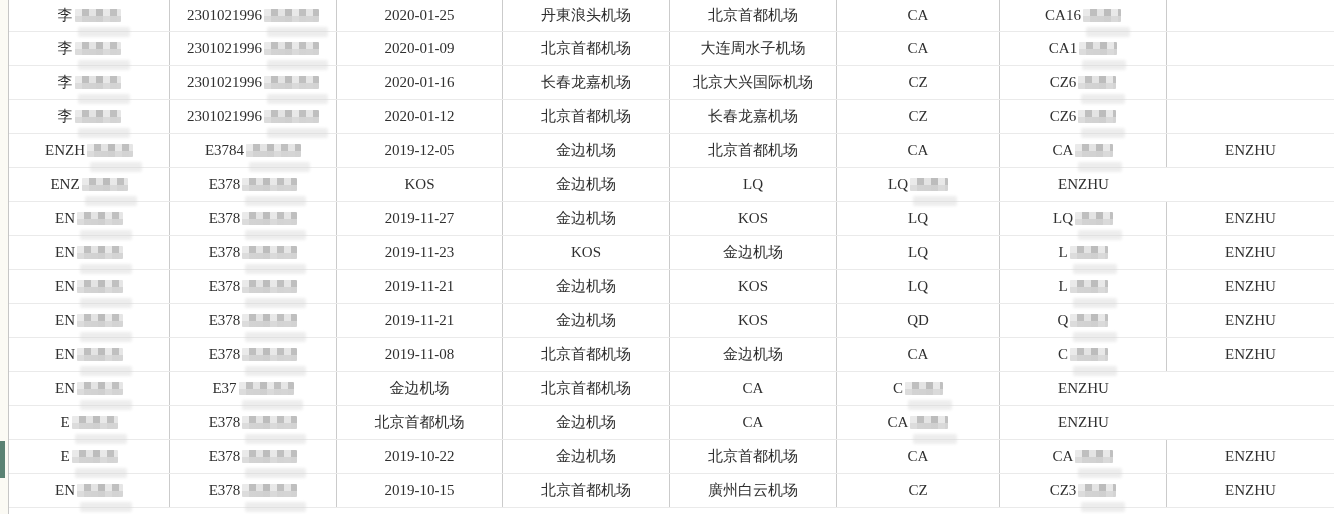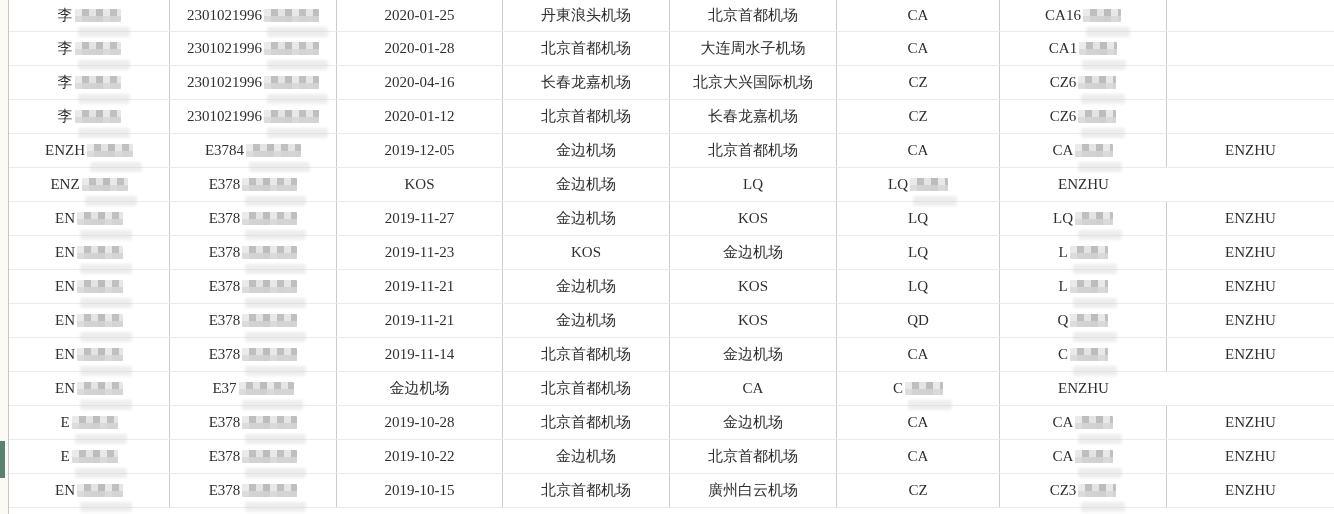--- a/index.html
+++ b/index.html
@@ -117,21 +117,21 @@
   <div class="row">
     <div class="cell">
       <span class="txt">李</span>
       <span class="mask name-mask"></span>
     </div>
     <div class="cell">
       <span class="txt">2301021996</span>
       <span class="mask id-mask"></span>
     </div>
     <div class="cell">
-      <span class="txt">2020-01-28</span>
+      <span class="txt">2020-01-09</span>
     </div>
     <div class="cell">
       <span class="txt">北京首都机场</span>
     </div>
     <div class="cell">
       <span class="txt">大连周水子机场</span>
     </div>
     <div class="cell">
       <span class="txt">CA</span>
     </div>
@@ -147,21 +147,21 @@
   <div class="row">
     <div class="cell">
       <span class="txt">李</span>
       <span class="mask name-mask"></span>
     </div>
     <div class="cell">
       <span class="txt">2301021996</span>
       <span class="mask id-mask"></span>
     </div>
     <div class="cell">
-      <span class="txt">2020-04-16</span>
+      <span class="txt">2020-01-16</span>
     </div>
     <div class="cell">
       <span class="txt">长春龙嘉机场</span>
     </div>
     <div class="cell">
       <span class="txt">北京大兴国际机场</span>
     </div>
     <div class="cell">
       <span class="txt">CZ</span>
     </div>
@@ -384,21 +384,21 @@
   <div class="row">
     <div class="cell">
       <span class="txt">EN</span>
       <span class="mask name-mask"></span>
     </div>
     <div class="cell">
       <span class="txt">E378</span>
       <span class="mask id-mask"></span>
     </div>
     <div class="cell">
-      <span class="txt">2019-11-14</span>
+      <span class="txt">2019-11-08</span>
     </div>
     <div class="cell">
       <span class="txt">北京首都机场</span>
     </div>
     <div class="cell">
       <span class="txt">金边机场</span>
     </div>
     <div class="cell">
       <span class="txt">CA</span>
     </div>
@@ -441,23 +441,20 @@
   <div class="row">
     <div class="cell">
       <span class="txt">E</span>
       <span class="mask name-mask"></span>
     </div>
     <div class="cell">
       <span class="txt">E378</span>
       <span class="mask id-mask"></span>
     </div>
     <div class="cell">
-      <span class="txt">2019-10-28</span>
-    </div>
-    <div class="cell">
       <span class="txt">北京首都机场</span>
     </div>
     <div class="cell">
       <span class="txt">金边机场</span>
     </div>
     <div class="cell">
       <span class="txt">CA</span>
     </div>
     <div class="cell">
       <span class="txt">CA</span>

